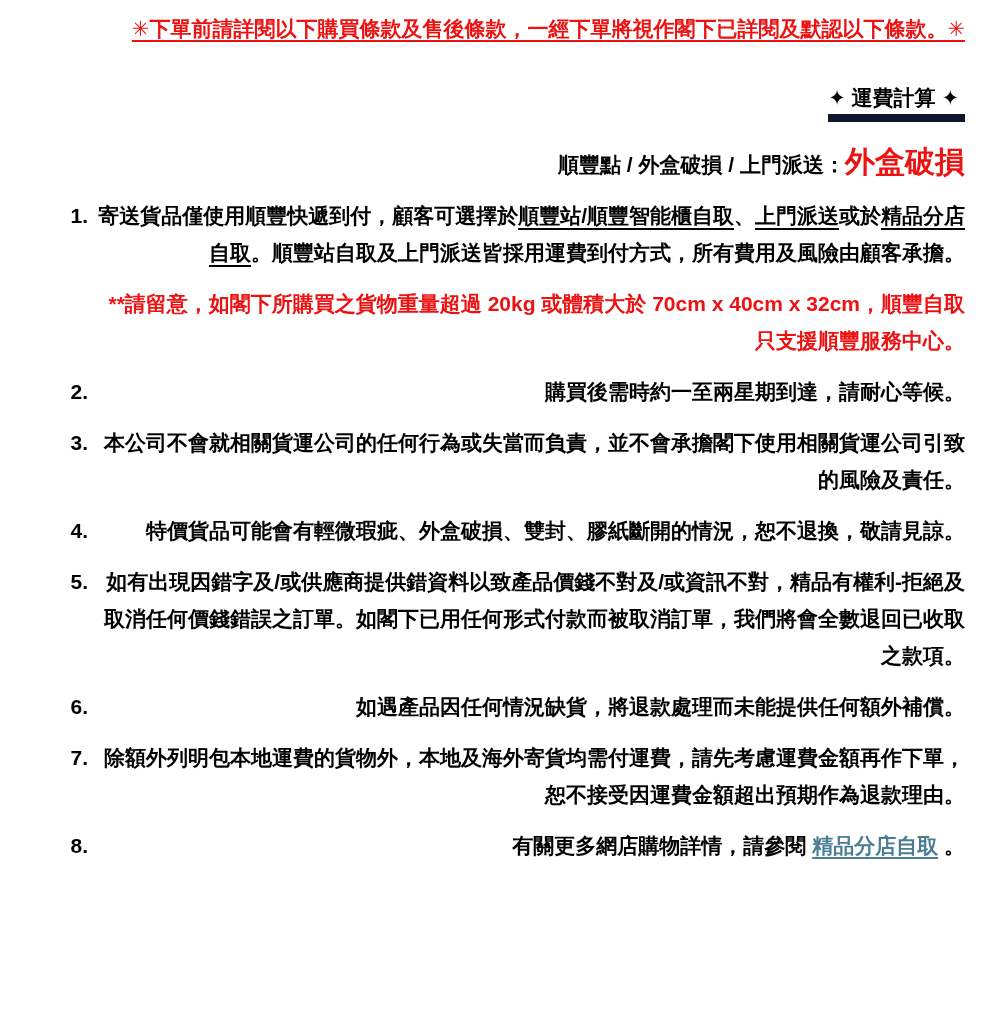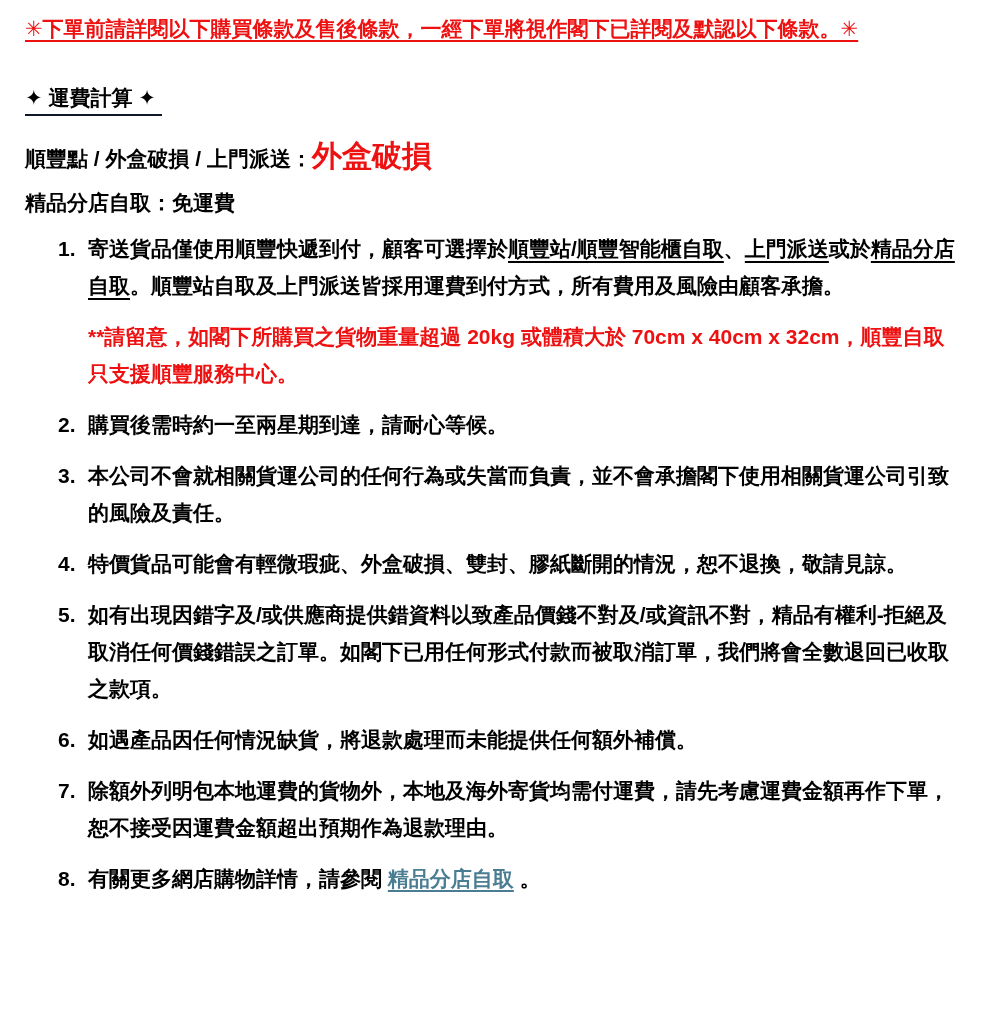--- a/index.html
+++ b/index.html
@@ -3,29 +3,29 @@
 <meta charset="utf-8">
 <style>
   * { margin:0; padding:0; box-sizing:border-box; }
   html, body { background:#fff; }
   body {
     width:1003px; height:1024px; overflow:hidden;
     font-family:"Liberation Sans","DejaVu Sans",sans-serif;
     font-weight:700; color:#000;
     -webkit-font-smoothing:antialiased;
   }
-  .page { padding:16px 38px 0 25px; }
+  .page { padding:16px 38px 0 25px;text-align:right; }
 
   .top-notice { color:var(--accent-red,#ee1111); font-size:21px; line-height:26px; }
   .top-notice .inner {
     text-decoration:underline; text-decoration-thickness:2px; text-underline-offset:4px;
   }
 
   .section-heading { font-size:21px; line-height:24px; }
-  .section-heading .inner { display:inline-block; border-bottom:2px solid #0f172a; padding:0 6px 4px 0; }
+  .section-heading .inner { display:inline-block; border-bottom:8px solid #0f172a; padding:0 6px 4px 0; }
   .shipping-heading { margin-top:44px; }
   .terms-heading   { margin-top:64px; }
 
   .ship-methods { margin-top:22px; font-size:21px; line-height:36px; }
   .freight-value { color:var(--accent-red,#ee1111); font-size:30px; }
   .ship-pickup { margin-top:13px; font-size:21px; line-height:26px; }
 
   .terms-list { margin-top:14px; margin-left:33px; }
   .term { display:flex; font-size:21px; line-height:37px; margin-bottom:14px; }
   .term .num { flex:0 0 30px; }
@@ -45,21 +45,20 @@
   </div>
 
   <div class="section-heading shipping-heading">
     <span class="inner">✦ 運費計算 ✦</span>
   </div>
 
   <div class="ship-methods">
     <span>順豐點 / 外盒破損 / 上門派送：</span><span class="freight-value">外盒破損</span>
   </div>
 
-  <div class="ship-pickup">精品分店自取：免運費</div>
 
 
   <div class="terms-list">
 
   <div class="term term-item">
         <span class="num">1.</span>
         <span class="content"><span class="seg-plain">寄送貨品僅使用順豐快遞到付，顧客可選擇於</span><span class="seg-underline">順豐站/順豐智能櫃自取</span><span class="seg-plain">、</span><span class="seg-underline">上門派送</span><span class="seg-plain">或於</span><span class="seg-underline">精品分店自取</span><span class="seg-plain">。順豐站自取及上門派送皆採用運費到付方式，所有費用及風險由顧客承擔。</span></span>
       </div>
       <div class="term term-note">
         <span class="num"></span>

